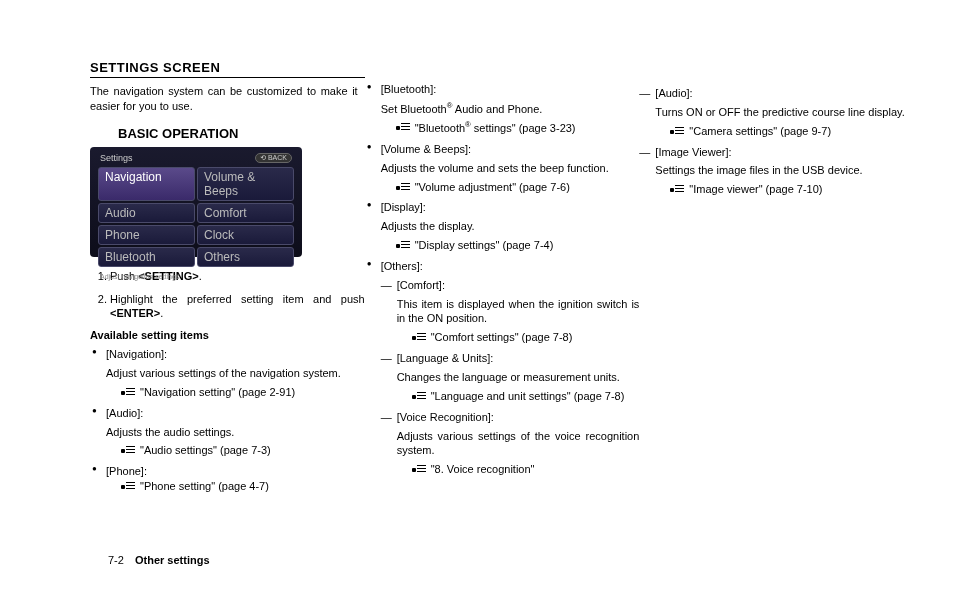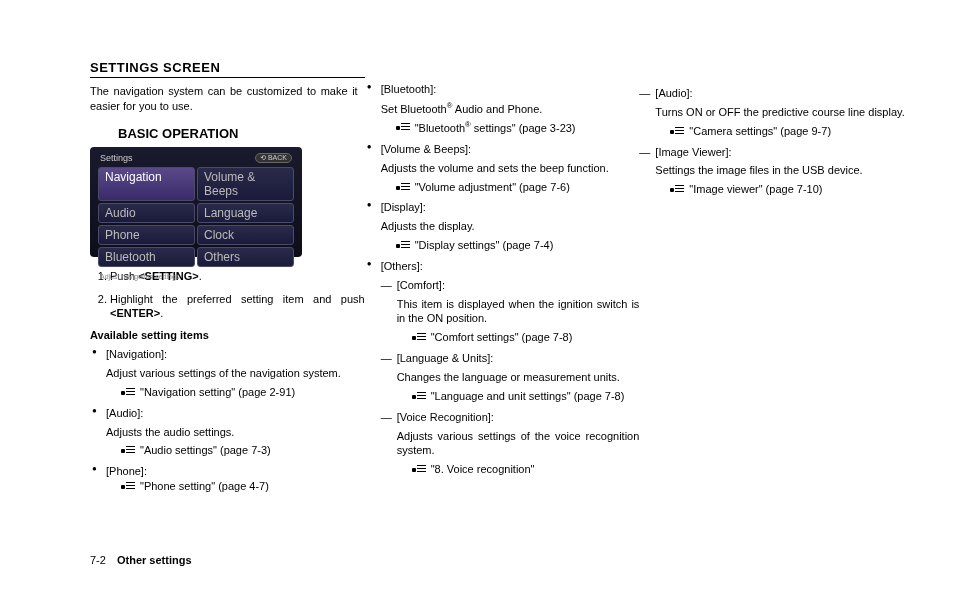--- a/index.html
+++ b/index.html
@@ -167,21 +167,21 @@
   }
   ul.dash > li::before {
     content: "—";
     position: absolute;
     left: 0;
     top: 0;
   }
   .footer {
     position: absolute;
     bottom: 24px;
-    left: 90px;
+    left: 108px;
     font-size: 11px;
   }
   .footer .pn {
     margin-right: 8px;
   }
   .footer .sec {
     font-weight: bold;
   }
   sup {
     font-size: 0.7em;
@@ -200,21 +200,21 @@
 
     <div class="screenshot">
       <div class="screenshot-header">
         <span>Settings</span>
         <span class="screenshot-back">⟲ BACK</span>
       </div>
       <div class="screenshot-grid">
         <div class="menu-item hl">Navigation</div>
         <div class="menu-item">Volume &amp; Beeps</div>
         <div class="menu-item">Audio</div>
-        <div class="menu-item">Language</div>
+        <div class="menu-item">Comfort</div>
         <div class="menu-item">Phone</div>
         <div class="menu-item">Clock</div>
         <div class="menu-item">Bluetooth</div>
         <div class="menu-item">Others</div>
       </div>
       <div class="screenshot-footer">Adjust navigation settings</div>
     </div>
 
     <ol>
       <li><span>Push </span><b>&lt;SETTING&gt;</b><span>.</span></li>

